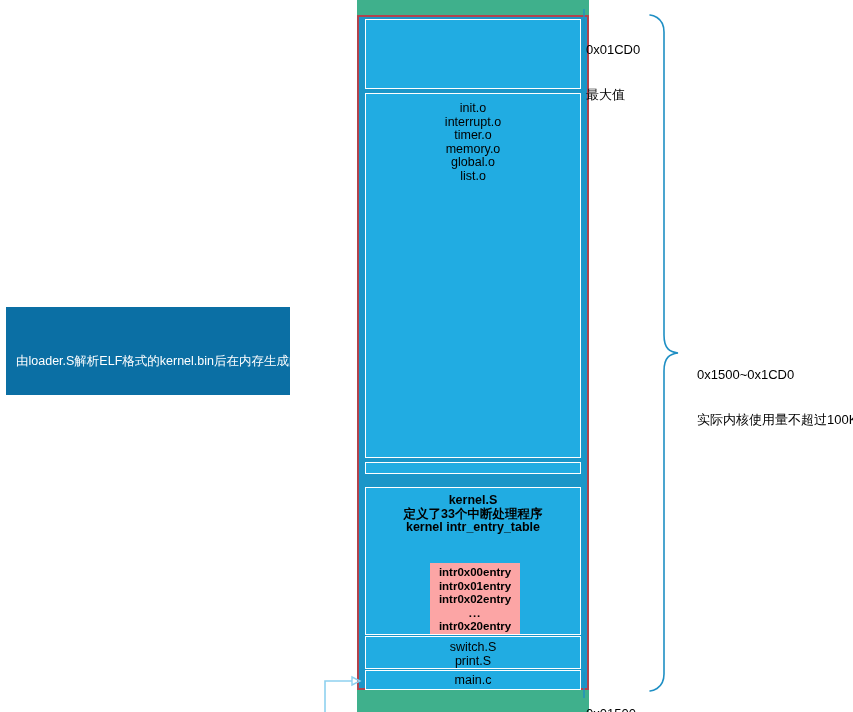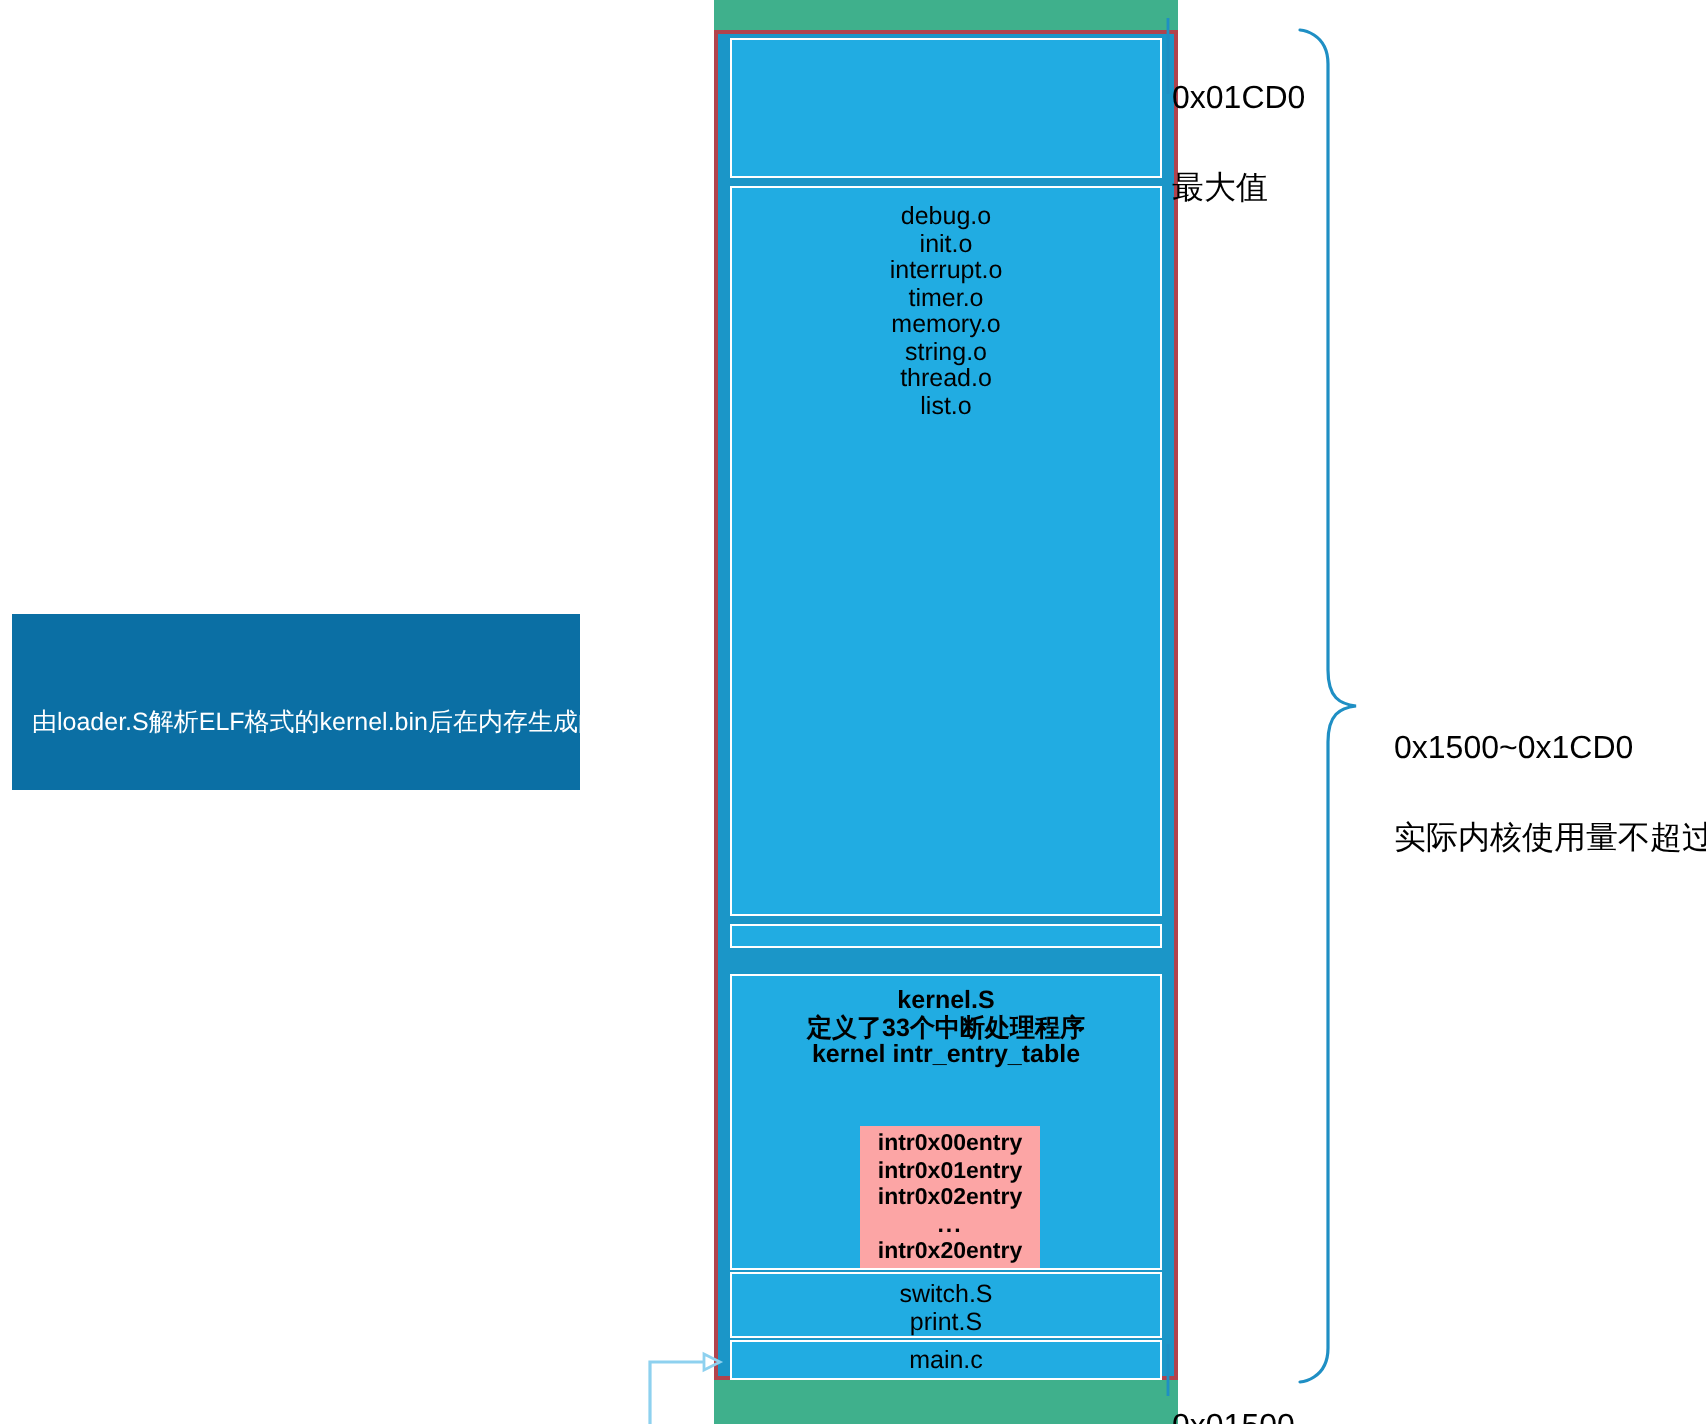--- a/index.html
+++ b/index.html
@@ -101,21 +101,21 @@
     box-sizing: border-box;
     overflow: hidden;
   }
   #intr-table .txt { display: block; }
   #intr-table .ellipsis { letter-spacing: 1px; }
 
   
   .addr-label {
     position: absolute;
     color: #000000;
-    font-size: 16px;
+    font-size: 13px;
     line-height: 15px;
     white-space: pre;
   }
   #label-top    { left: 586px; top: 12px; }
   #label-bottom { left: 586px; top: 676px; }
   #label-brace  { left: 697px; top: 337px; }
   .addr-label .line { display: block; }
 
   
   #overlay {
@@ -138,27 +138,25 @@
 <div id="memory-column">
 
   <div class="band-green" id="band-green-top"></div>
   <div class="band-green" id="band-green-bottom"></div>
 
   <div id="kernel-image">
 
     <div class="seg" id="seg-top"></div>
 
     <div class="seg" id="seg-objects">
-      <span class="txt">debug.o</span>
       <span class="txt">init.o</span>
       <span class="txt">interrupt.o</span>
       <span class="txt">timer.o</span>
       <span class="txt">memory.o</span>
-      <span class="txt">string.o</span>
-      <span class="txt">thread.o</span>
+      <span class="txt">global.o</span>
       <span class="txt">list.o</span>
     </div>
 
     <div class="seg" id="seg-spacer"></div>
 
     <div class="seg" id="seg-kernel-s">
       <span class="txt">kernel.S</span>
       <span class="txt">定义了33个中断处理程序</span>
       <span class="txt">kernel intr_entry_table</span>
 

